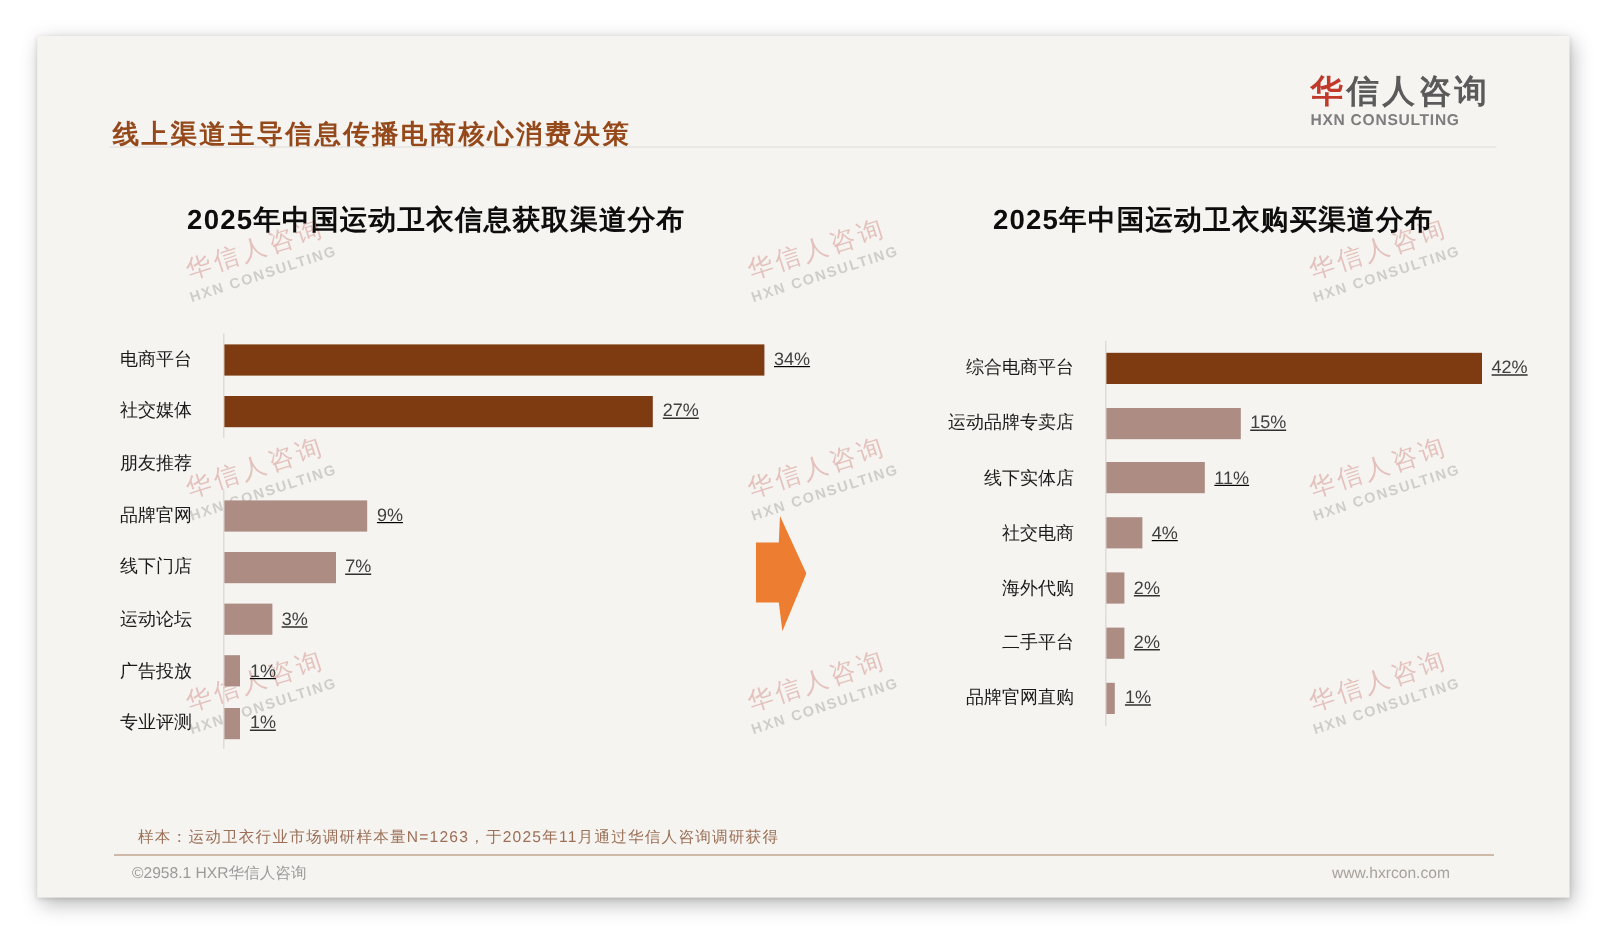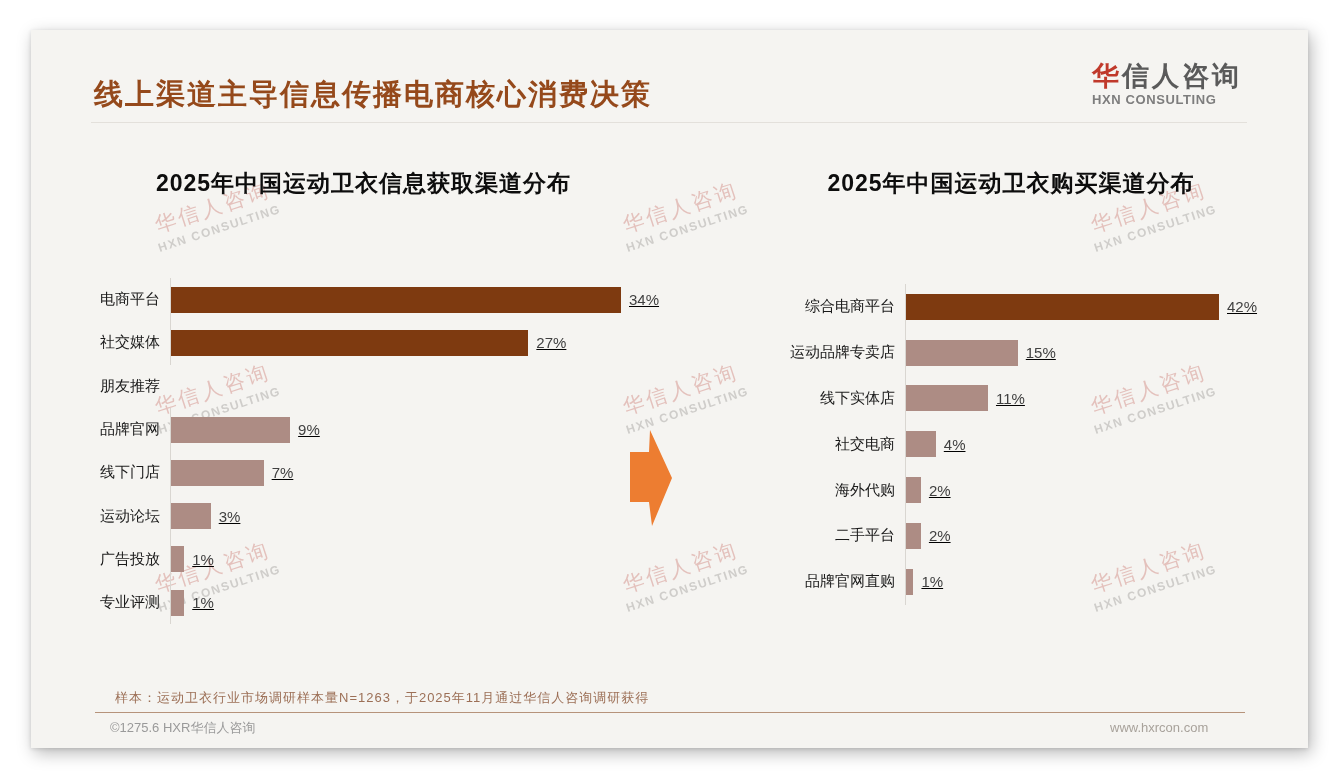--- a/index.html
+++ b/index.html
@@ -16,37 +16,37 @@
   
   .wm {
     position:absolute; width:150px; text-align:center;
     transform:rotate(-18deg); pointer-events:none; white-space:nowrap;
   }
   .wm .wm1 { font-size:21px; letter-spacing:3px; color:rgba(200,110,102,0.38); }
   .wm .wm2 { font-size:12px; font-weight:bold; letter-spacing:1.5px; color:rgba(150,148,146,0.40); margin-top:1px; }
 
   
   .page-title {
-    position:absolute; left:63px; top:26px;
-    font-size:29px; font-weight:bold; letter-spacing:2px;
+    position:absolute; left:63px; top:52px;
+    font-size:22px; font-weight:bold; letter-spacing:2px;
   }
   .logo { position:absolute; right:66px; top:30px; }
   .logo-cn { font-size:27px; font-weight:bold; color:#5a5a5a; letter-spacing:3px; line-height:1.2; }
   .logo-en { font-size:13px; font-weight:bold; color:#7d7d7d; letter-spacing:0.6px; margin-top:0; }
   .header-divider { position:absolute; left:60px; width:1156px; top:92px; height:1px; background:#E3E0DB; }
 
   
   .chart-title {
     position:absolute; margin:0;
     font-size:23px; font-weight:bold; color:#0d0d0d;
     text-align:center; letter-spacing:1px;
   }
   .rows { position:absolute; display:flex; flex-direction:column; }
   .row { display:flex; align-items:center; flex:none; }
-  .cat { flex:none; text-align:right; padding-right:10px; font-size:15px; color:#1a1a1a; }
+  .cat { flex:none; text-align:right; padding-right:26px; font-size:15px; color:#1a1a1a; }
   .bar-area { flex:1; align-self:stretch; display:flex; align-items:center; border-left:1px solid #D9D6D1;text-decoration:underline; }
   .bar { height:26px; flex:none; }
   .val { margin-left:8px; font-size:15px; color:#404040; white-space:nowrap; }
 
   #rows0 { left:40px; top:248px; width:585px; }
   #rows0 .row { height:43.3px; }
   #rows0 .cat { width:89px; }
   #rows1 { left:700px; top:254px; width:560px; }
   #rows1 .row { height:45.8px; }
   #rows1 .cat { width:164px; }
@@ -222,16 +222,16 @@
         </div>
       </div>
     </div>
 
   <svg class="arrow" width="42" height="96" viewBox="0 0 42 96">
     <polygon id="arrow-shape" points="0,22 19,22 20,0 42,48 22,96 19,72 0,72" fill="#ED7D31"></polygon>
   </svg>
 
   <div class="sample-note">样本：运动卫衣行业市场调研样本量N=1263，于2025年11月通过华信人咨询调研获得</div>
   <div class="footer-line"></div>
-  <div class="copyright">©1275.6 HXR华信人咨询</div>
+  <div class="copyright">©2958.1 HXR华信人咨询</div>
   <div class="website">www.hxrcon.com</div>
 
 </div>
 
 </body></html>

